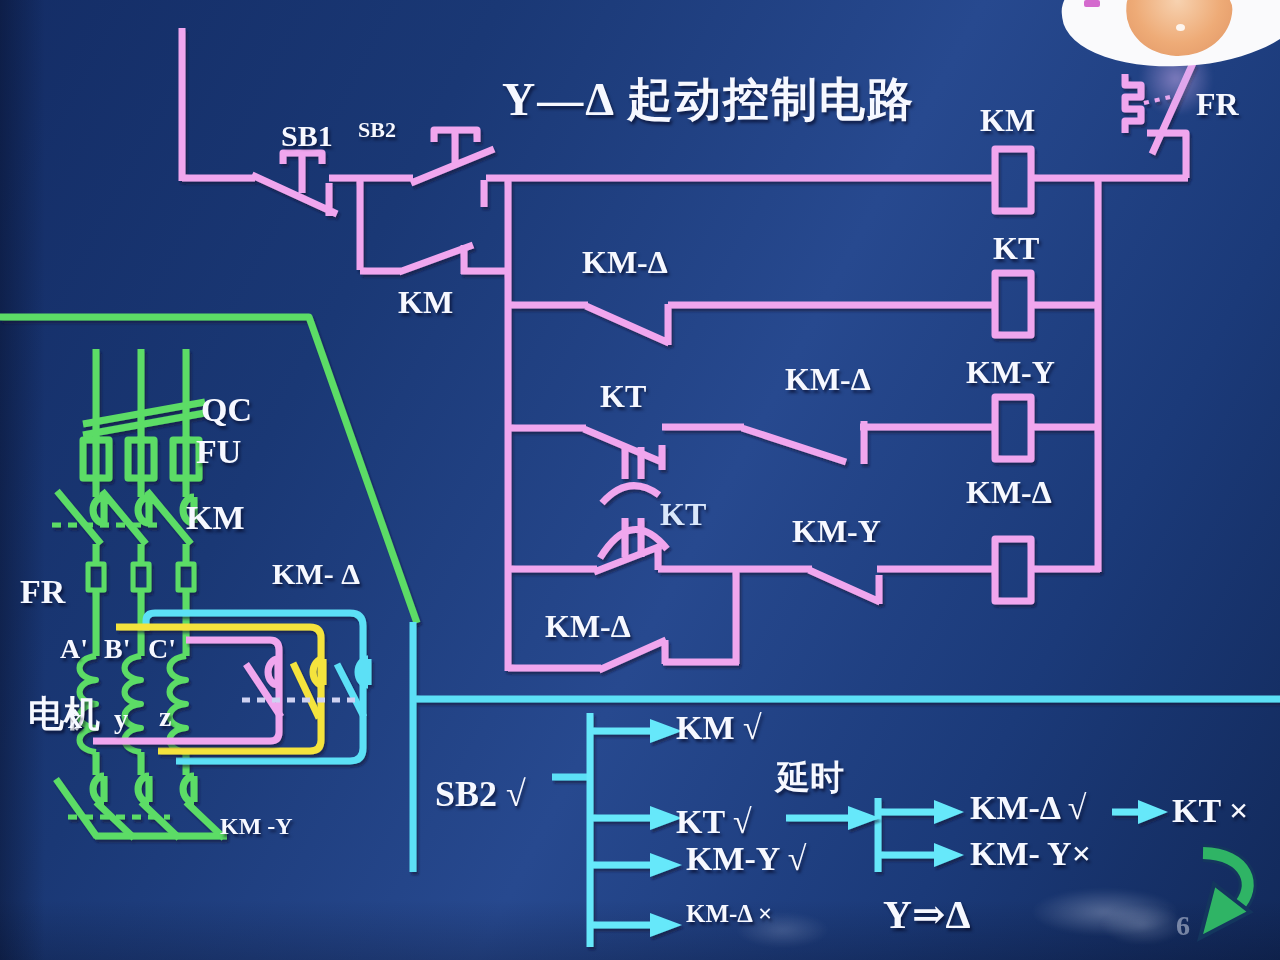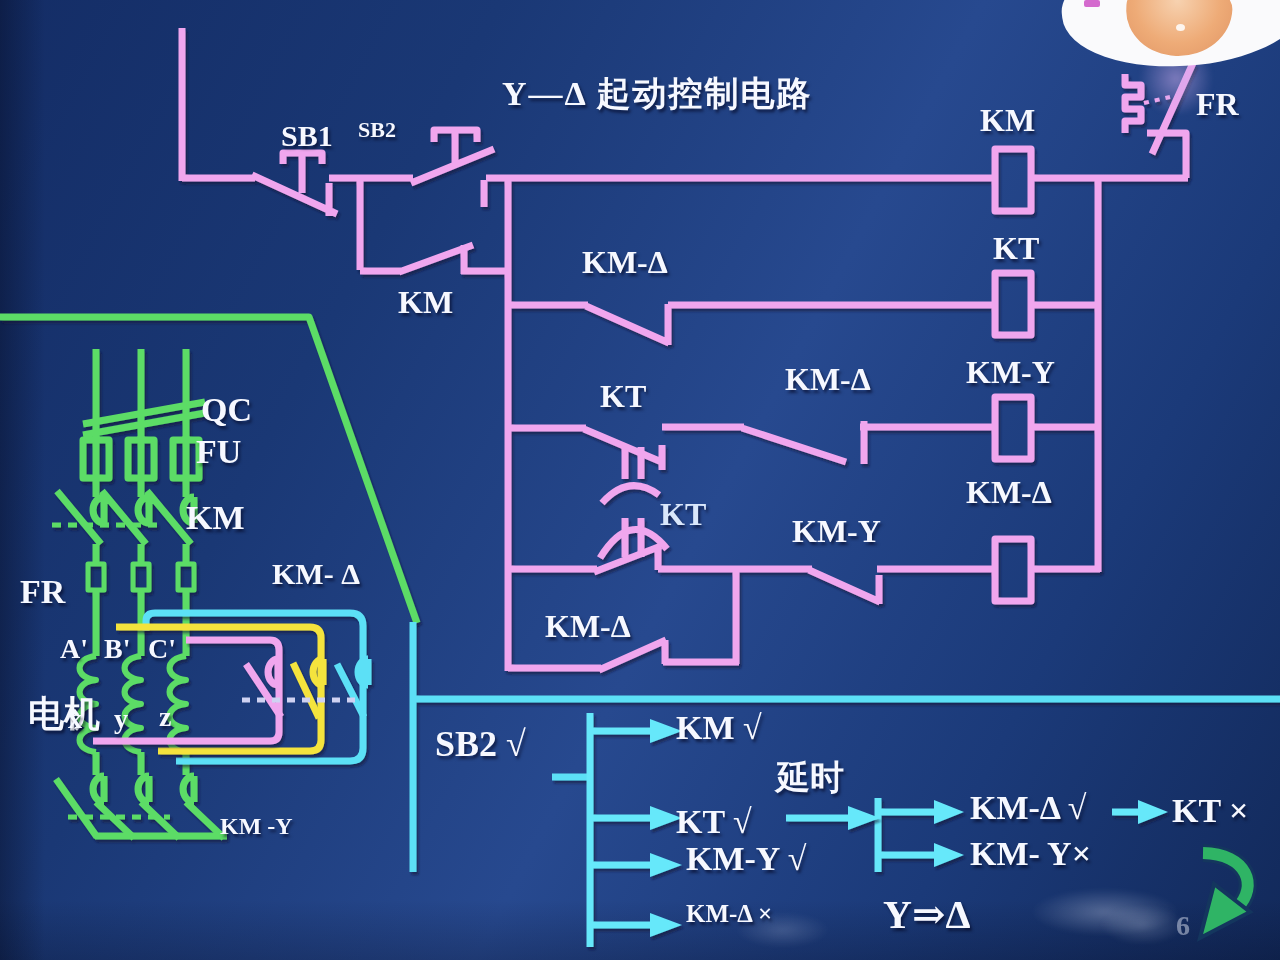--- a/index.html
+++ b/index.html
@@ -135,21 +135,21 @@
   <div class="white-blob"></div>
   <div class="finger"></div>
   <div class="finger-dot"></div>
   <div class="fleck"></div>
 
   <div class="smudge s1"></div>
   <div class="smudge s2"></div>
   <div class="smudge s3"></div>
   <div class="watermark">6</div>
 
-  <div class="lbl title" style="left:502px;top:76px;font-size:34px;">Y—Δ 起动控制电路</div>
+  <div class="lbl title" style="left:502px;top:76px;font-size:46px;">Y—Δ 起动控制电路</div>
 
   <div class="lbl" style="left:281px;top:120px;font-size:30px;">SB1</div>
   <div class="lbl" style="left:358px;top:118px;font-size:22px;">SB2</div>
   <div class="lbl" style="left:398px;top:286px;font-size:32px;">KM</div>
   <div class="lbl" style="left:582px;top:246px;font-size:32px;">KM-Δ</div>
   <div class="lbl" style="left:600px;top:380px;font-size:32px;">KT</div>
   <div class="lbl" style="left:785px;top:363px;font-size:32px;">KM-Δ</div>
   <div class="lbl blue" style="left:660px;top:498px;font-size:32px;">KT</div>
   <div class="lbl" style="left:792px;top:515px;font-size:32px;">KM-Y</div>
   <div class="lbl" style="left:545px;top:610px;font-size:32px;">KM-Δ</div>
@@ -166,21 +166,21 @@
   <div class="lbl" style="left:272px;top:558px;font-size:30px;">KM- Δ</div>
   <div class="lbl" style="left:0px;top:696px;font-size:36px;margin-left:28px;">电机</div>
   <div class="lbl" style="left:60px;top:634px;font-size:28px;">A'</div>
   <div class="lbl" style="left:104px;top:634px;font-size:28px;">B'</div>
   <div class="lbl" style="left:148px;top:634px;font-size:28px;">C'</div>
   <div class="lbl" style="left:68px;top:704px;font-size:28px;">x</div>
   <div class="lbl" style="left:114px;top:704px;font-size:28px;">y</div>
   <div class="lbl" style="left:159px;top:702px;font-size:28px;">z</div>
   <div class="lbl" style="left:220px;top:814px;font-size:24px;">KM -Y</div>
 
-  <div class="lbl" style="left:435px;top:726px;font-size:36px;text-align:center;">SB2 √</div>
+  <div class="lbl" style="left:435px;top:776px;font-size:36px;text-align:center;">SB2 √</div>
   <div class="lbl" style="left:676px;top:710px;font-size:34px;text-align:right;">KM √</div>
   <div class="lbl" style="left:676px;top:804px;font-size:34px;">KT √</div>
   <div class="lbl" style="left:776px;top:760px;font-size:34px;">延时</div>
   <div class="lbl" style="left:686px;top:841px;font-size:34px;">KM-Y √</div>
   <div class="lbl" style="left:686px;top:901px;font-size:25px;">KM-Δ ×</div>
   <div class="lbl" style="left:970px;top:790px;font-size:34px;">KM-Δ √</div>
   <div class="lbl" style="left:1172px;top:793px;font-size:34px;">KT ×</div>
   <div class="lbl" style="left:970px;top:836px;font-size:34px;">KM- Y×</div>
   <div class="lbl" style="left:883px;top:894px;font-size:40px;">Y⇒Δ</div>
 

